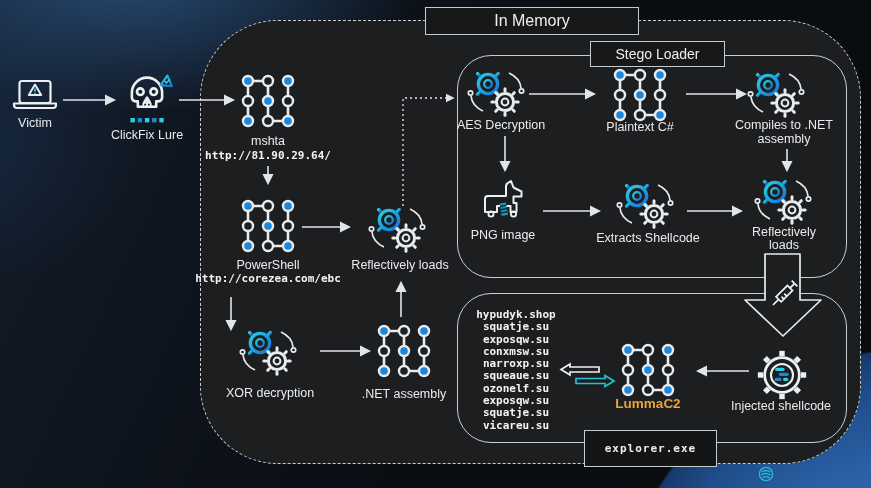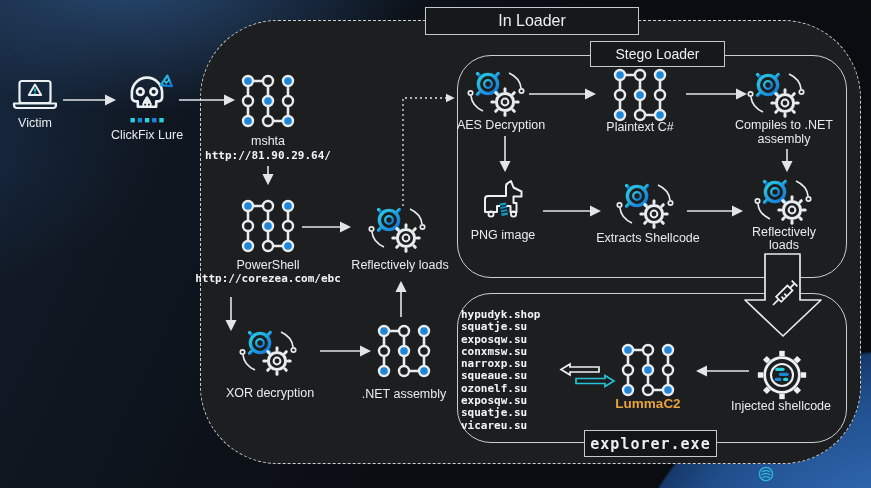--- a/index.html
+++ b/index.html
@@ -15,27 +15,27 @@
   .outer-box{position:absolute;left:200px;top:20px;width:661px;height:444px;box-sizing:border-box;
     border:1.5px dashed #c9ced3;border-radius:78px;background:#1d1e20;}
   .inner-box{position:absolute;box-sizing:border-box;border:1.5px solid #c9ced3;border-radius:34px;}
   .box-stego{left:457px;top:55px;width:390px;height:223px;}
   .box-expl{left:457px;top:293px;width:390px;height:150px;}
   .overlay{position:absolute;left:0;top:0;width:871px;height:488px;pointer-events:none;}
   .tag{position:absolute;background:#17181a;border:1.5px solid #c6cacd;color:#eceeef;
     display:flex;align-items:center;justify-content:center;box-sizing:border-box;}
   .tag-inmemory{left:425px;top:7px;width:214px;height:28px;font-size:16px;}
   .tag-stego{left:590px;top:41px;width:135px;height:26px;font-size:14px;}
-  .tag-explorer{left:584px;top:430px;width:133px;height:27px;background:#141517;
-    font-family:"DejaVu Sans Mono",monospace;font-weight:bold;font-size:15px;letter-spacing:1px;}
+  .tag-explorer{left:584px;top:430px;width:133px;height:37px;background:#141517;
+    font-family:"DejaVu Sans Mono",monospace;font-weight:bold;font-size:11px;letter-spacing:1px;}
   .lbl{position:absolute;transform:translateX(-50%);color:#e9ebed;font-size:12.5px;
     white-space:nowrap;text-align:center;}
   .mono{font-family:"DejaVu Sans Mono",monospace;font-weight:bold;font-size:11px;color:#f3f4f5;}
   .lumma{color:#e8a33c;font-weight:bold;font-size:13.5px;}
-  .domains{position:absolute;left:461px;top:309px;width:110px;text-align:left;
+  .domains{position:absolute;left:461px;top:309px;width:110px;text-align:center;
     font-family:"DejaVu Sans Mono",monospace;font-weight:bold;font-size:11px;line-height:12.3px;color:#f3f4f5;}
   .huntress-word{position:absolute;left:777px;top:467px;color:#2bb6d9;font-weight:bold;
     font-size:13px;letter-spacing:1.3px;margin-top:32px;}
 </style>
 </head>
 <body>
 
 <div class="stage">
 
   <div class="outer-box"></div>
@@ -196,21 +196,21 @@
     <use href="#gearpair" transform="translate(783,200)"></use>
     <use href="#biggear" transform="translate(782,375) scale(1.05)"></use>
     <use href="#circuit" transform="translate(648,370)"></use>
 
     <g transform="translate(766,474)" stroke="#2bb6d9" fill="none" stroke-width="1.4">
       <circle r="6.6"></circle>
       <path d="M-4,-2 Q0,-5 4,-2 M-4.5,1 Q0,-2 4.5,1 M-3.5,3.8 Q0,1.5 3.5,3.8"></path>
     </g>
   </svg>
 
-  <div class="tag tag-inmemory">In Loader</div>
+  <div class="tag tag-inmemory">In Memory</div>
   <div class="tag tag-stego">Stego Loader</div>
   <div class="tag tag-explorer">explorer.exe</div>
 
   <div class="lbl" style="left:35px;top:116px">Victim</div>
   <div class="lbl" style="left:147px;top:128px">ClickFix Lure</div>
   <div class="lbl" style="left:268px;top:134px">mshta</div>
   <div class="lbl mono" style="left:268px;top:149px">http://81.90.29.64/</div>
   <div class="lbl" style="left:268px;top:258px">PowerShell</div>
   <div class="lbl mono" style="left:268px;top:272px">http://corezea.com/ebc</div>
   <div class="lbl" style="left:400px;top:258px">Reflectively loads</div>

